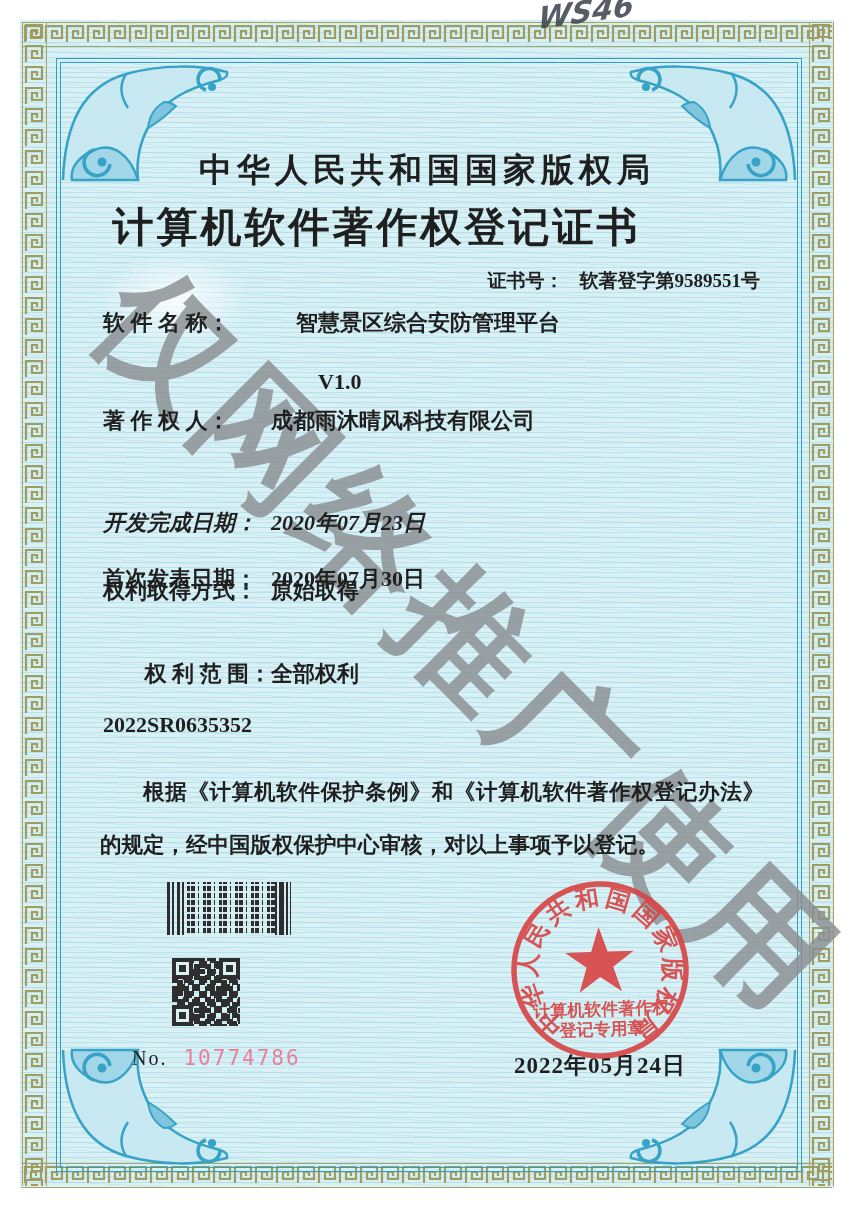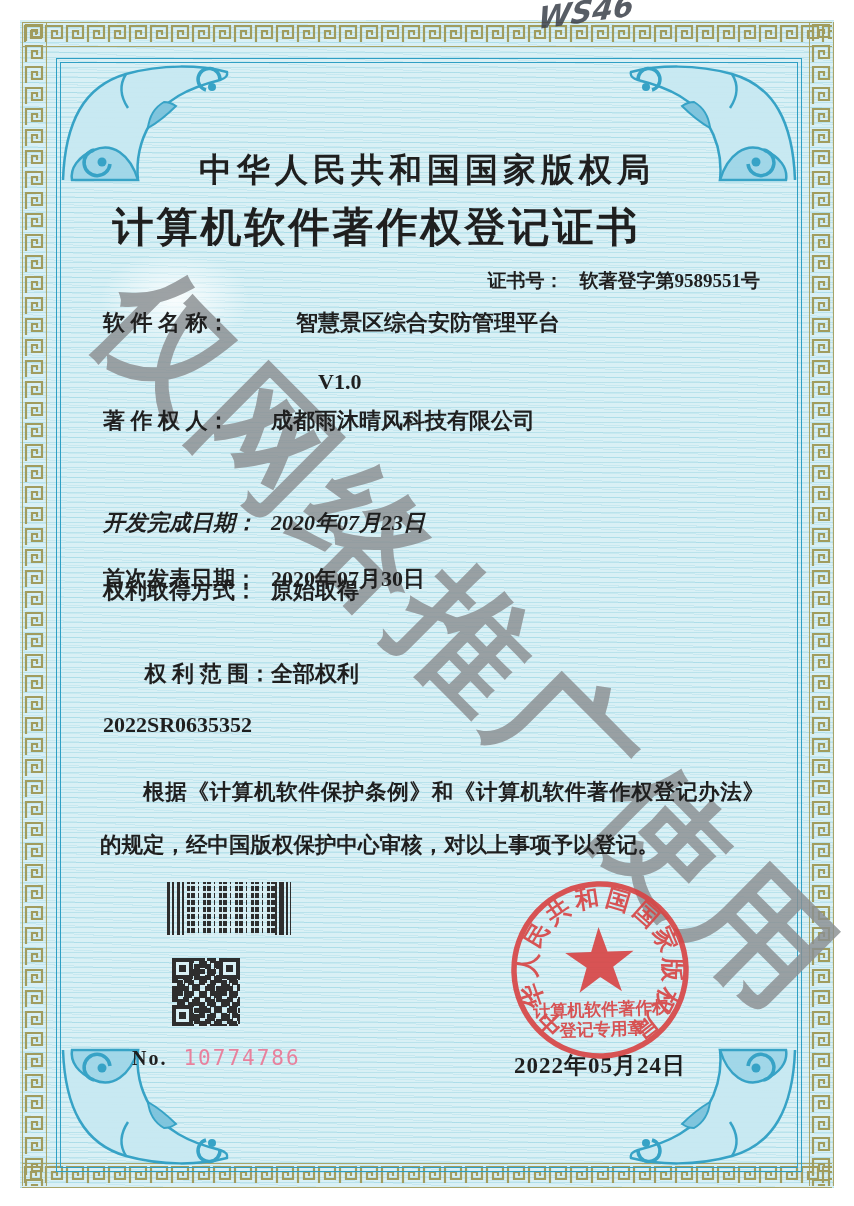--- a/index.html
+++ b/index.html
@@ -64,21 +64,21 @@
     repeating-linear-gradient(90deg,#2e2e2e 0 3px,rgba(0,0,0,0) 3px 4px,#2e2e2e 4px 8px,rgba(0,0,0,0) 8px 11px,#2e2e2e 11px 12px,rgba(0,0,0,0) 12px 16px);}
   .bc-right{width:16px;background:repeating-linear-gradient(90deg,#2e2e2e 0 2px,rgba(0,0,0,0) 2px 4px,#2e2e2e 4px 9px,rgba(0,0,0,0) 9px 11px);}
   
   .qr{left:172px;top:958px;width:68px;height:68px;background:
     repeating-conic-gradient(#2e2e2e 0% 25%, rgba(0,0,0,0) 0% 50%) 0 0/11px 11px,
     repeating-conic-gradient(#2e2e2e 0% 25%, rgba(0,0,0,0) 0% 50%) 5px 3px/15px 15px;}
   .finder{position:absolute;width:21px;height:21px;border:4px solid #2e2e2e;background:#d9f0f5;box-sizing:border-box;}
   .finder::after{content:"";position:absolute;inset:3px;background:#2e2e2e;}
   .finder.tl{left:0;top:0;} .finder.tr{right:0;top:0;} .finder.bl{left:0;bottom:0;}
   .serial{left:132px;top:1046px;font-size:20px;display:flex;align-items:baseline;}
-  .serial .no-lbl{font-weight:bold;letter-spacing:2px;}
+  .serial .no-lbl{font-weight:normal;letter-spacing:2px;}
   .serial .no-val{margin-left:16px;font-family:"DejaVu Sans Mono","Liberation Mono",monospace;
     color:var(--serial-pink,#e8819d);font-size:21px;letter-spacing:2px;}
   .seal{left:505px;top:875px;width:190px;height:190px;opacity:.9;transform:rotate(-2deg);z-index:11;}
   .issue-date{left:505px;top:1050px;width:190px;text-align:center;font-size:23px;font-weight:bold;letter-spacing:1px;}
 </style>
 </head>
 <body>
 
 <svg width="0" height="0" style="position:absolute">
   <defs>

